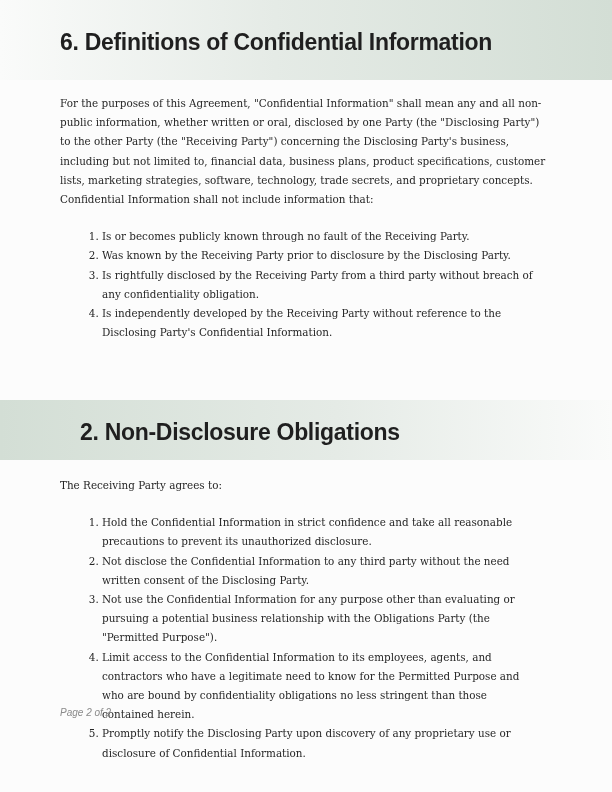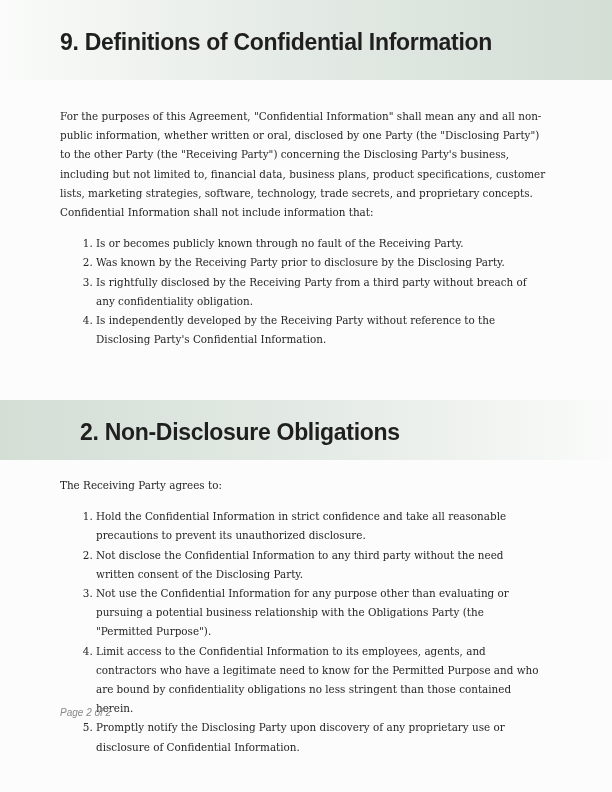--- a/index.html
+++ b/index.html
@@ -6,31 +6,31 @@
   body { width:612px; height:792px; background:#fcfcfc; position:relative; overflow:hidden; font-family:"DejaVu Serif", serif; color:#262626; }
   .band { position:absolute; left:0; width:612px; height:60px; }
   .band1 { top:20px; background:linear-gradient(to right,#fafbfa 0%,#e5ebe6 45%,#d3ded5 100%); }
   .band1 { top:0; height:80px; }
   .band2 { top:400px; background:linear-gradient(to right,#d3ded5 0%,#e5ebe6 55%,#fafbfa 100%); }
   .h { position:absolute; left:60px; font-family:"Liberation Sans", sans-serif; font-weight:bold; font-size:23px; color:#1f1f1f; letter-spacing:-0.3px; margin:0; }
   .h1 { top:29px; }
   .h2 { top:419px;margin-left:20px; }
   .body { position:absolute; left:60px; width:492px; font-size:10.4px; line-height:19.2px; }
   .body p { margin:0; }
-  .body ol { margin:12px; padding-left:24px; }
+  .body ol { margin:18px; padding-left:24px; }
   .body li { padding-left:0; }
-  .s1 { top:107px; }
+  .s1 { top:94px; }
   .s2 { top:476px; }
   .footer { position:absolute; left:60px; top:707px; font-size:10px; color:#8a8a8a; font-family:"Liberation Sans", sans-serif;font-style:italic; }
 </style>
 </head>
 <body>
 
 <div class="band band1"></div>
-<h1 class="h h1">9. Definitions of Confidential Information</h1>
+<h1 class="h h1">6. Definitions of Confidential Information</h1>
 
 <div class="body s1">
   <p>For the purposes of this Agreement, "Confidential Information" shall mean any and all non-public information, whether written or oral, disclosed by one Party (the "Disclosing Party") to the other Party (the "Receiving Party") concerning the Disclosing Party's business, including but not limited to, financial data, business plans, product specifications, customer lists, marketing strategies, software, technology, trade secrets, and proprietary concepts. Confidential Information shall not include information that:</p>
   <ol>
     <li>Is or becomes publicly known through no fault of the Receiving Party.</li>
     <li>Was known by the Receiving Party prior to disclosure by the Disclosing Party.</li>
     <li>Is rightfully disclosed by the Receiving Party from a third party without breach of any confidentiality obligation.</li>
     <li>Is independently developed by the Receiving Party without reference to the Disclosing Party's Confidential Information.</li>
   </ol>
 </div>

